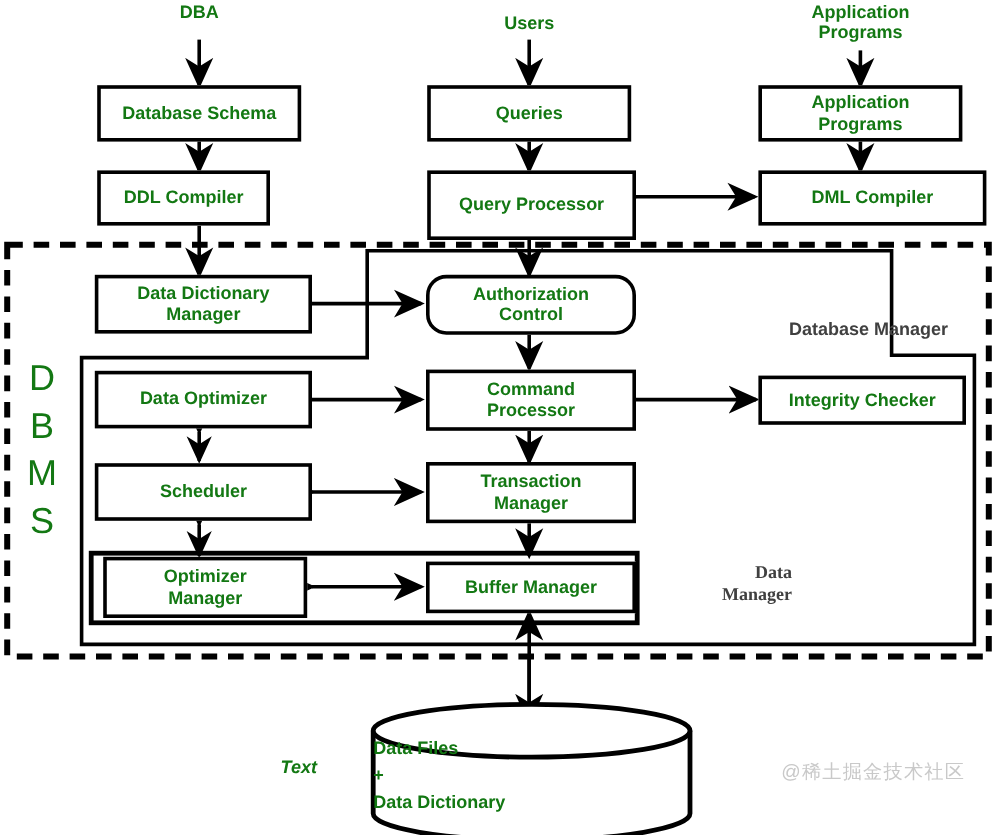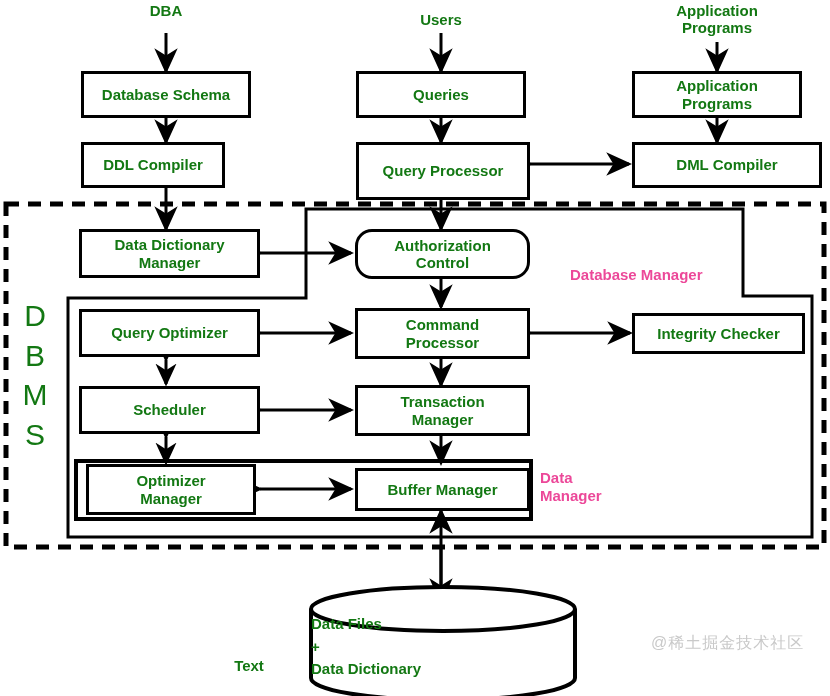--- a/index.html
+++ b/index.html
@@ -41,25 +41,25 @@
     position: absolute;
     color: #137813;
     font-weight: bold;
     font-size: 15px;
     line-height: 1.15;
     text-align: center;
     white-space: pre-line;
   }
   .grouplabel {
     position: absolute;
-    color: #ec4899;
+    color: #404040;
     font-weight: bold;
     font-size: 15px;
     line-height: 1.2;
-    text-align: left;
+    text-align: right;
     white-space: pre-line;
   }
   .dbms-letters {
     position: absolute;
     color: #137813;
     font-weight: normal;
     font-size: 30px;
     line-height: 1.32;
     text-align: center;
     letter-spacing: 0px;
@@ -153,21 +153,21 @@
 
   <div class="node" style="left:81px; top:142px; width:144px; height:46px;">DDL Compiler</div>
   <div class="node" style="left:356px; top:142px; width:174px; height:58px;">Query Processor</div>
   <div class="node" style="left:632px; top:142px; width:190px; height:46px;">DML Compiler</div>
 
   <div class="node" style="left:79px; top:229px; width:181px; height:49px;">Data Dictionary
 Manager</div>
   <div class="node" style="left:355px; top:229px; width:175px; height:50px;border-radius:17px;">Authorization
 Control</div>
 
-  <div class="node" style="left:79px; top:309px; width:181px; height:48px;">Query Optimizer</div>
+  <div class="node" style="left:79px; top:309px; width:181px; height:48px;">Data Optimizer</div>
   <div class="node" style="left:355px; top:308px; width:175px; height:51px;">Command
 Processor</div>
   <div class="node" style="left:632px; top:313px; width:173px; height:41px;">Integrity Checker</div>
 
   <div class="node" style="left:79px; top:386px; width:181px; height:48px;">Scheduler</div>
   <div class="node" style="left:355px; top:385px; width:175px; height:51px;">Transaction
 Manager</div>
 
   <div class="node" style="left:86px; top:464px; width:170px; height:51px;">Optimizer
 Manager</div>
@@ -175,24 +175,24 @@
 
   <div class="dbms-letters" style="left:18px; top:296px; width:34px;">
     <span>D</span>
     <span>B</span>
     <span>M</span>
     <span>S</span>
   </div>
 
   <div class="grouplabel" style="left:570px; top:266px; width:220px;">Database Manager</div>
 
-  <div class="grouplabel" style="left:540px; top:469px; width:120px;">Data
+  <div class="grouplabel" style="left:540px; top:469px; width:120px;font-family:Liberation Serif, serif;">Data
 Manager</div>
 
-  <div class="freetext" style="left:212px; top:657px; width:74px;">Text</div>
+  <div class="freetext" style="left:212px; top:631px; width:74px;font-style:italic;">Text</div>
 
   <div class="cyl-text" style="left:311px; top:613px; width:264px;">Data Files
 +
 Data Dictionary</div>
 
   <div class="watermark" style="left:651px; top:633px;">@稀土掘金技术社区</div>
 
 </div>
 
 </body></html>

